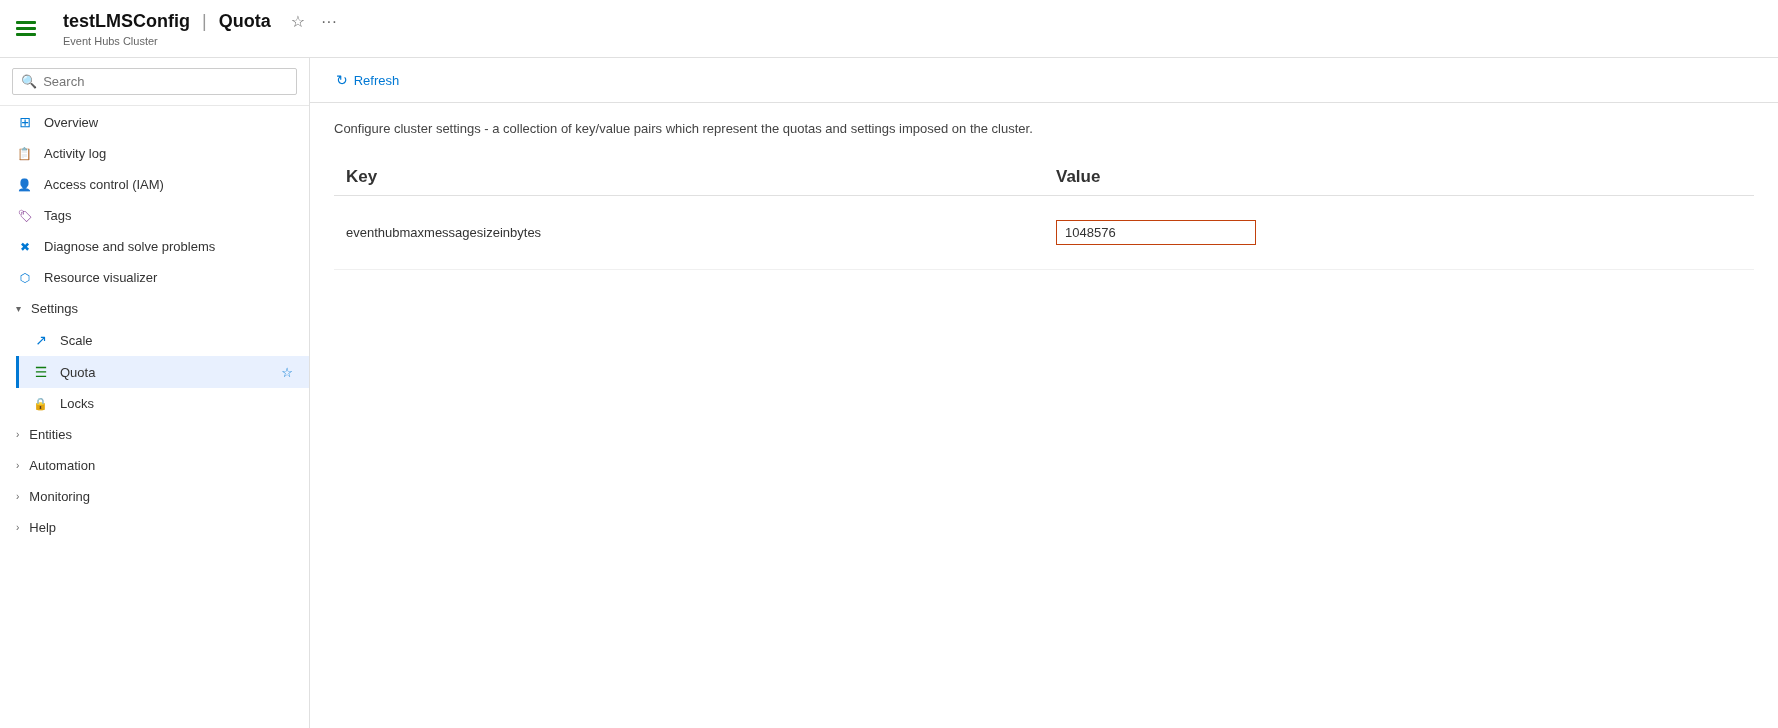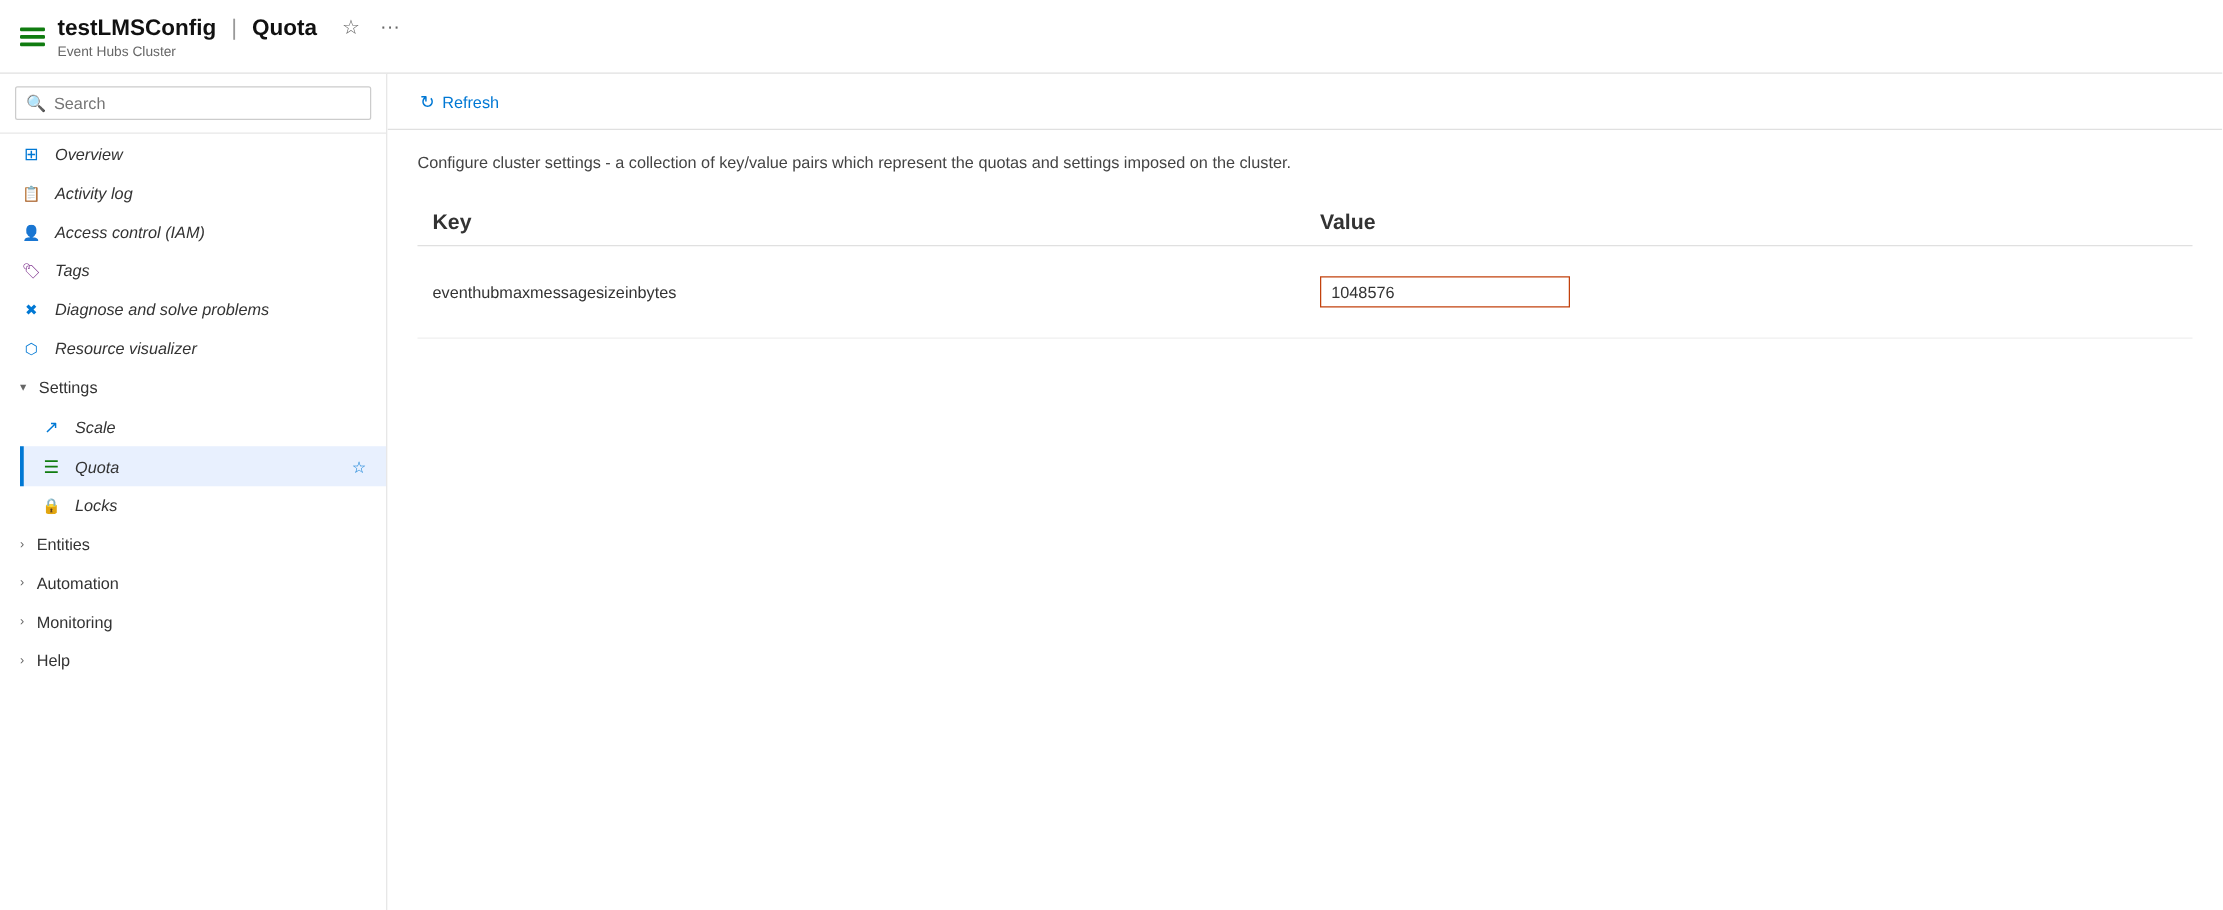--- a/index.html
+++ b/index.html
@@ -16,21 +16,21 @@
     }
     .header-icon {
       display: flex; flex-direction: column; gap: 3px; margin-right: 10px;
     }
     .header-icon span {
       display: block; height: 3px; background: #107c10; border-radius: 1px;
     }
     .header-icon span:nth-child(1) { width: 20px; }
     .header-icon span:nth-child(2) { width: 20px; }
     .header-icon span:nth-child(3) { width: 20px; }
-    .header-title-group { display: flex; flex-direction: column; }
+    .header-title-group { display: flex; flex-direction: column; margin-left: 17px; }
     .header-title {
       font-size: 18px; font-weight: 600; color: #111;
       display: flex; align-items: center; gap: 8px;
     }
     .header-separator { color: #999; font-weight: 300; margin: 0 4px; }
     .header-subtitle { font-size: 11px; color: #666; margin-top: 2px; }
     .header-actions { display: flex; align-items: center; gap: 8px; margin-left: 8px; }
     .star-btn, .ellipsis-btn {
       background: none; border: none; cursor: pointer; color: #666; font-size: 16px; padding: 2px 4px;
     }
@@ -59,21 +59,21 @@
     }
     .search-icon { color: #666; font-size: 13px; }
 
     .nav-item {
       display: flex; align-items: center; padding: 8px 16px;
       cursor: pointer; gap: 10px; color: #333;
       font-size: 13px; position: relative;
     }
     .nav-item.active { background: #e8f0fe; border-left: 3px solid #0078d4; padding-left: 13px; }
     .nav-item .nav-icon { width: 18px; text-align: center; font-size: 14px; flex-shrink: 0; }
-    .nav-item .nav-label { flex: 1; font-style: italic; }
+    .nav-item .nav-label { flex: 1; }
     .nav-item .star-fav { color: #0078d4; font-size: 13px; }
 
     .nav-group-header {
       display: flex; align-items: center; padding: 8px 16px;
       cursor: pointer; gap: 10px; color: #333; font-size: 13px;
     }
     .nav-group-header .chevron { font-size: 10px; color: #666; }
     .nav-sub { padding-left: 16px; }
 
     

